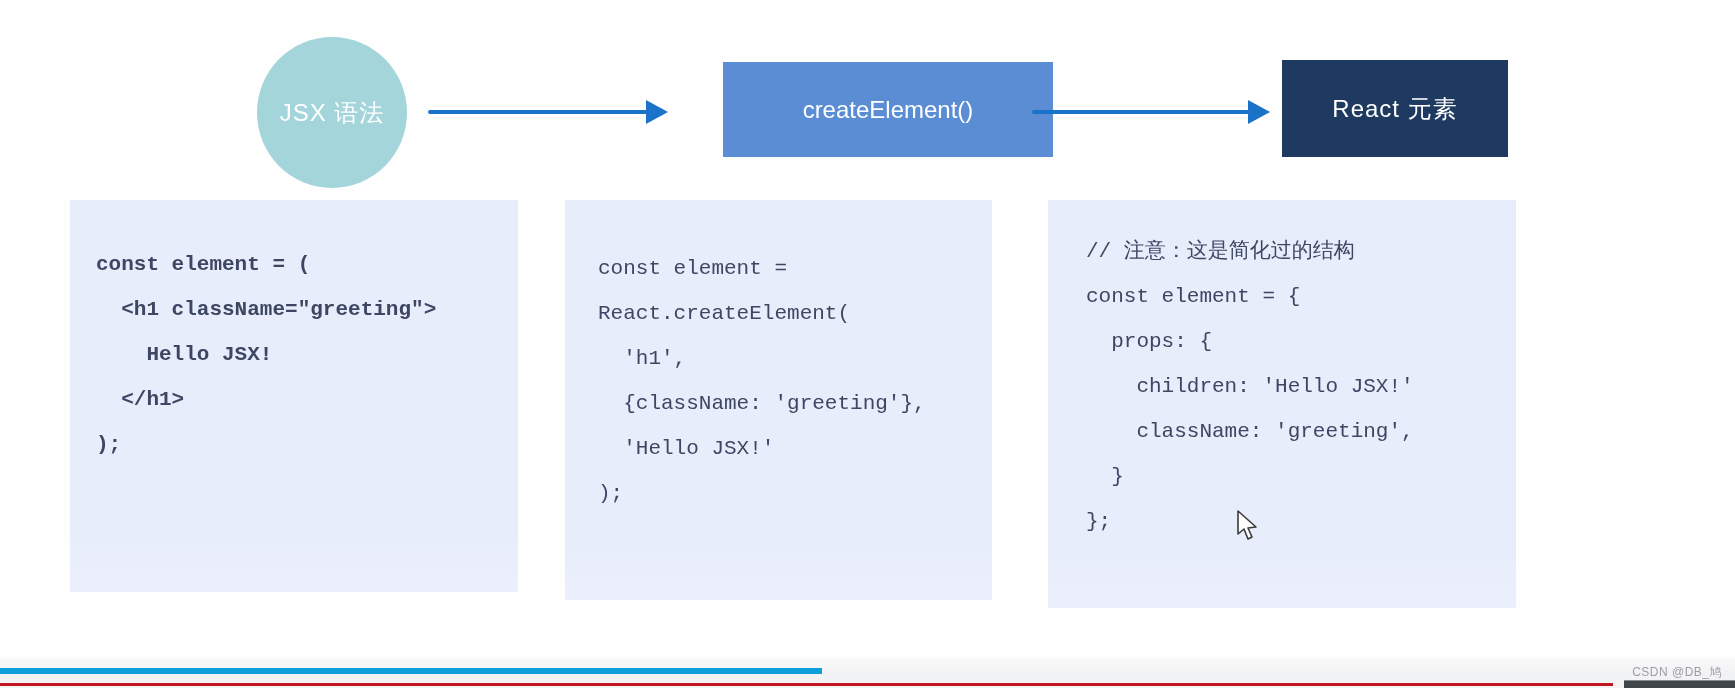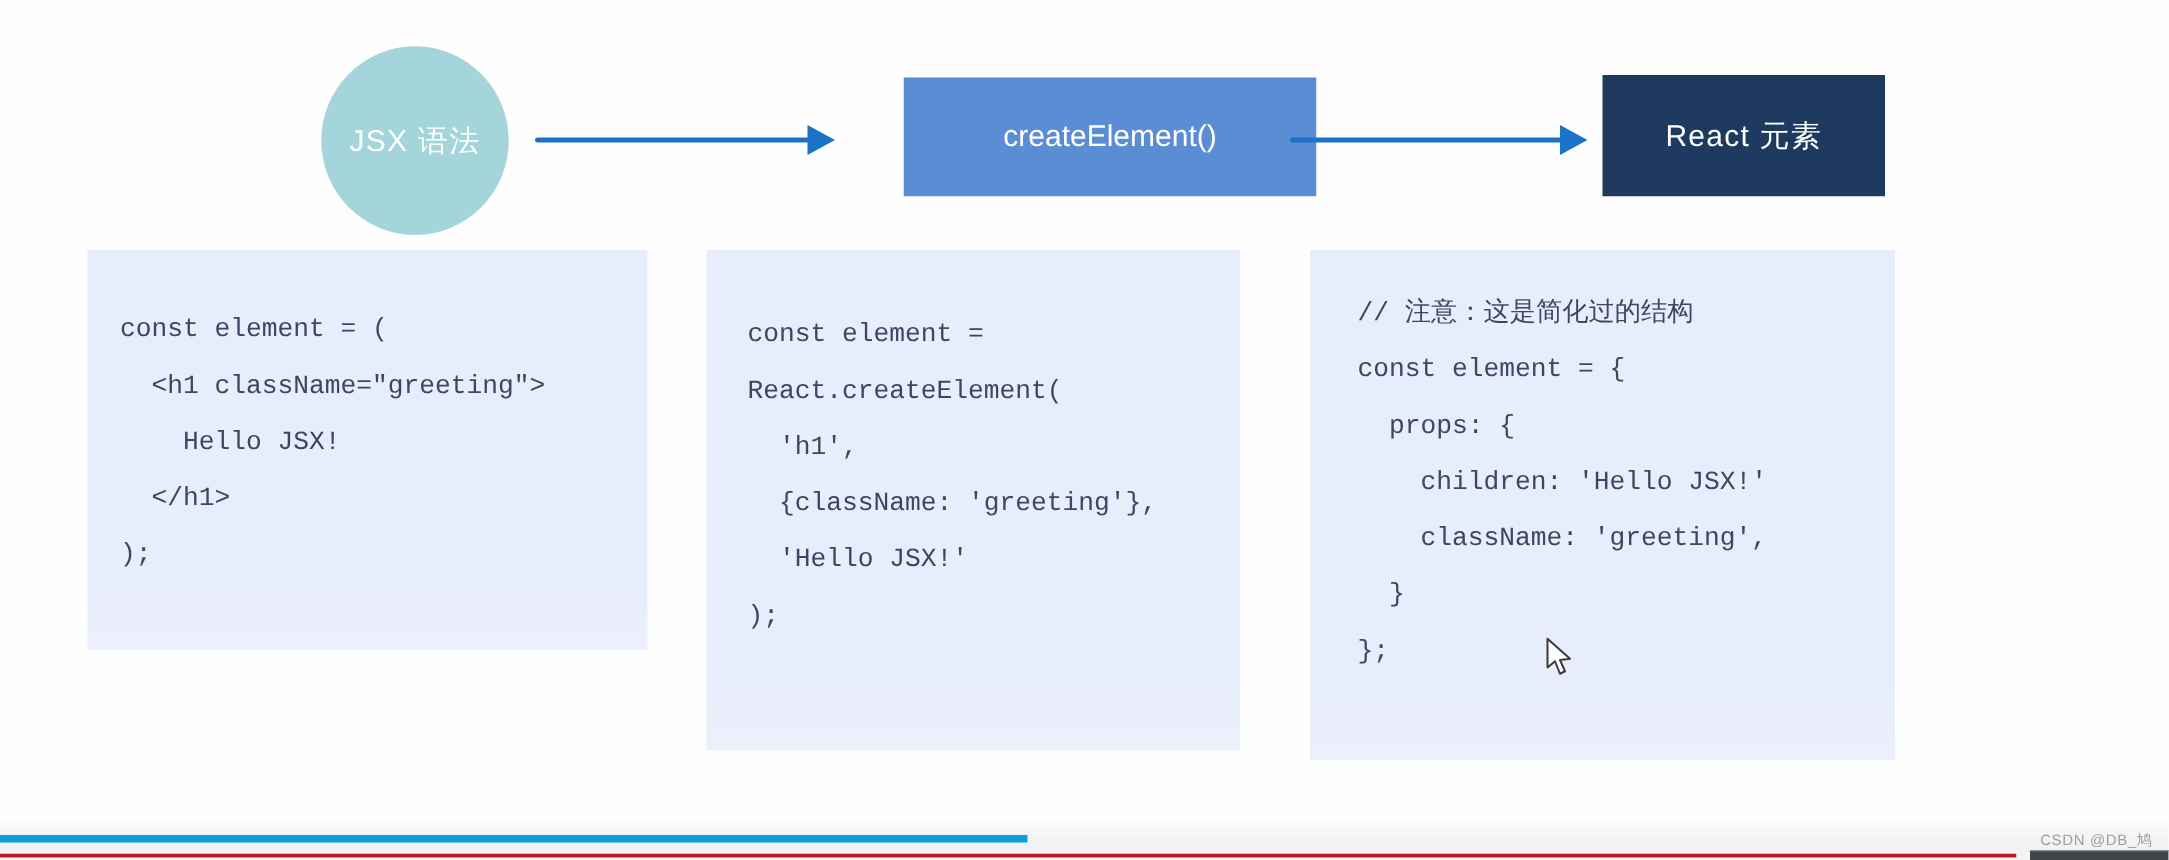--- a/index.html
+++ b/index.html
@@ -64,21 +64,21 @@
     background: linear-gradient(180deg, #e8edfb 0%, #e8edfb 86%, #ecf0fc 100%);
     font-family: "Liberation Mono", "DejaVu Sans Mono", monospace;
     color: #3d4763;
     font-size: 21px;
   }
   .code-line {
     white-space: pre;
     height: 45px;
     line-height: 45px;
   }
-  .code-block-1 { left: 70px;   top: 200px; width: 448px; height: 320px; padding: 42px 0 0 26px; }
+  .code-block-1 { left: 70px;   top: 200px; width: 448px; height: 392px; padding: 42px 0 0 26px; font-weight: bold; }
   .code-block-2 { left: 565px;  top: 200px; width: 427px; height: 400px; padding: 46px 0 0 33px; }
   .code-block-3 { left: 1048px; top: 200px; width: 468px; height: 408px; padding: 29px 0 0 38px; }
 
   
   .cursor {
     position: absolute; left: 1236px; top: 510px;
     width: 22px; height: 32px;
   }
 
   

